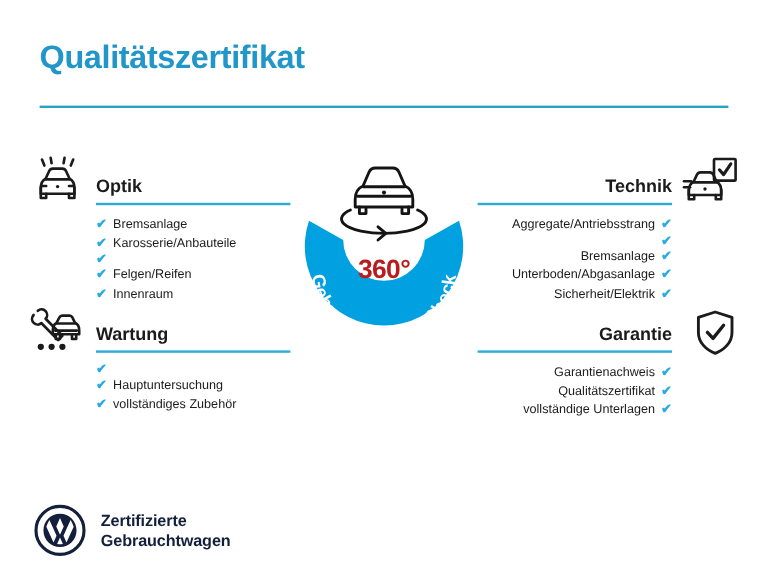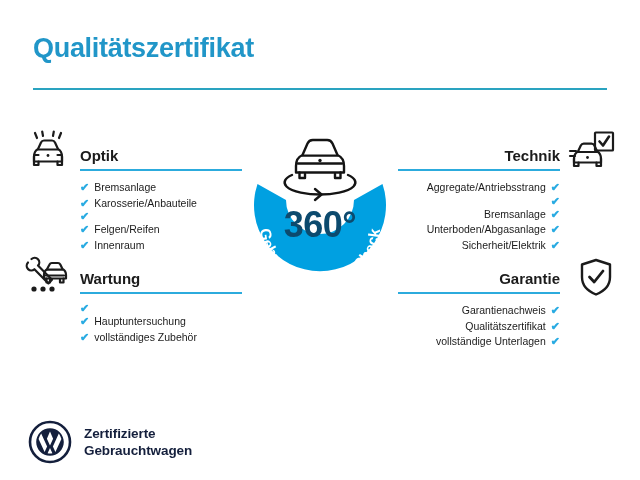--- a/index.html
+++ b/index.html
@@ -121,23 +121,23 @@
     left: 0;
     top: 0;
     width: 196px;
     height: 190px;
     display: flex;
     align-items: center;
     justify-content: center;
     pointer-events: none;
   }
   .badge-deg span {
-    font-size: 36px;
-    font-weight: bold;
-    color: #0c4a6e;
+    font-size: 22px;
+    font-weight: bold;
+    color: #b91c1c;
     letter-spacing: -0.5px;
     transform: translateY(8px);
   }
 
   
   .footer {
     position: absolute;
     left: 28px;
     top: 420px;
     display: flex;

